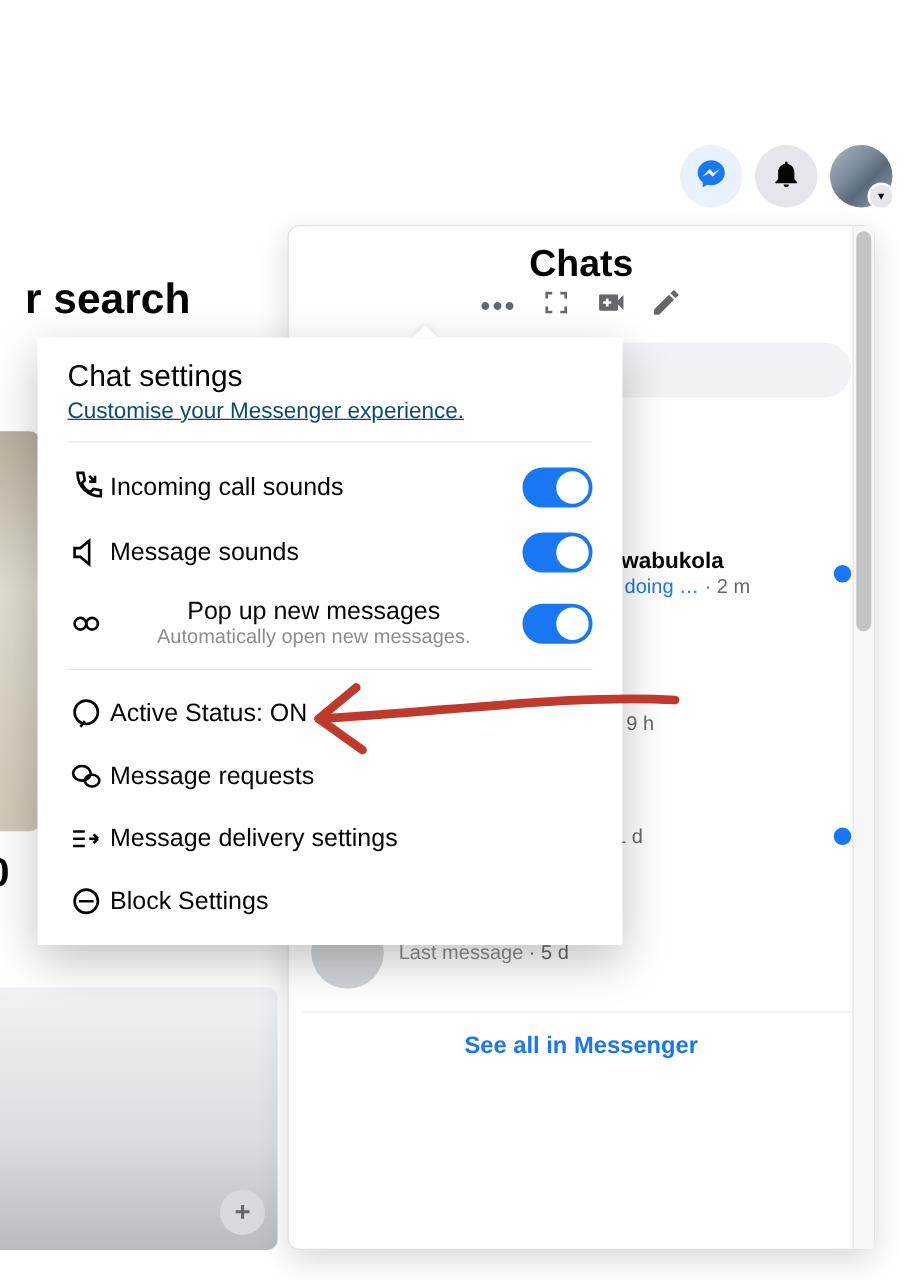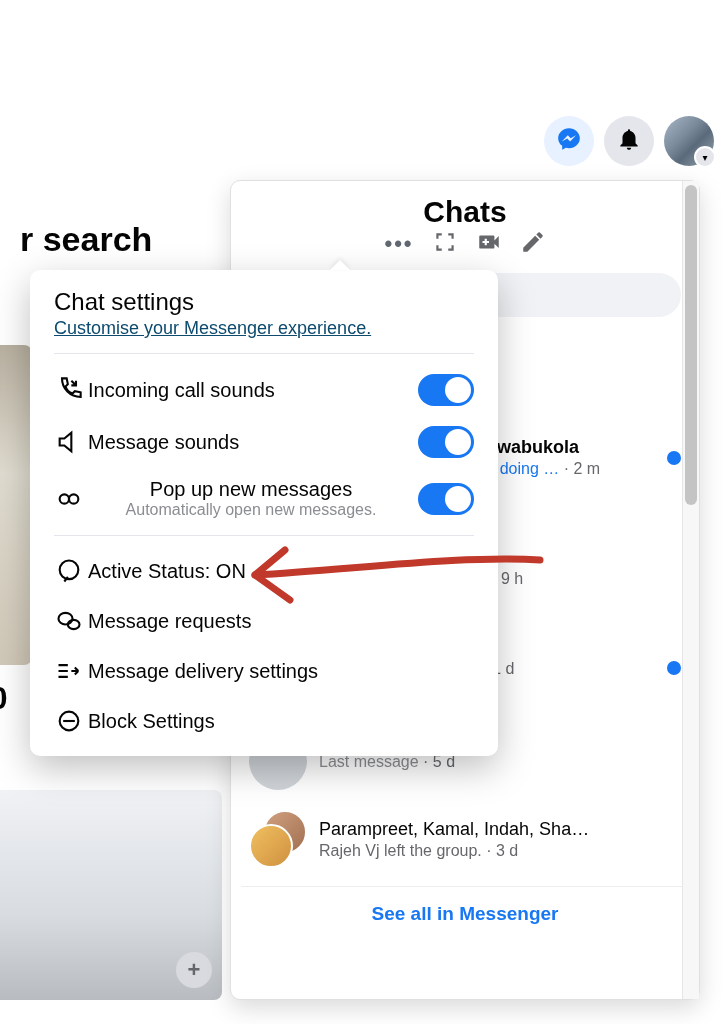--- a/index.html
+++ b/index.html
@@ -60,21 +60,21 @@
 .conv.partial .name{font-weight:600;}
 .see-all{text-align:center;color:#1877f2;font-size:19px;font-weight:600;
 padding:16px 0 4px;border-top:1px solid #eee;margin-top:8px;}
 
 .fake-scroll{position:absolute;right:0;top:0;width:16px;height:100%;
 background:#f7f7f7;border-left:1px solid #e6e6e6;}
 .fake-scroll .thumb{position:absolute;top:4px;left:2px;width:12px;height:320px;
 background:#c4c4c4;border-radius:6px;}
 
 .settings-pop{position:absolute;left:30px;top:270px;width:468px;background:#fff;
-border-radius:10px;box-shadow:0 12px 36px rgba(0,0,0,.25);padding:18px 24px 10px;
+border-radius:0;box-shadow:0 12px 36px rgba(0,0,0,.25);padding:18px 24px 10px;
 box-sizing:border-box;z-index:5;}
 .settings-pop:after{content:"";position:absolute;top:-10px;left:300px;
 border-left:10px solid transparent;border-right:10px solid transparent;
 border-bottom:10px solid #fff;filter:drop-shadow(0 -2px 2px rgba(0,0,0,.08));}
 .sp-title{font-size:24px;color:#050505;margin-bottom:2px;}
 .sp-sub{font-size:18px;color:#0c4a6e;margin-bottom:14px;text-decoration:underline;}
 .sp-sep{height:1px;background:#e4e6eb;margin:6px 0 10px;}
 .sp-row{display:flex;align-items:center;gap:4px;padding:10px 0;}
 .sp-row .ic{width:30px;height:30px;display:flex;align-items:center;
 justify-content:center;color:#050505;flex-shrink:0;}
@@ -188,33 +188,20 @@
     <div class="conv" style="margin-top:34px;">
       <div class="av gray"></div>
       <div class="txt">
         <div class="sub" style="color:#8a8d91;">
           <span>Last message</span>
           <span class="time">· 5 d</span>
         </div>
       </div>
     </div>
 
-    <div class="conv">
-      <div class="group-av">
-        <div class="a1"></div>
-          <div class="a2"></div>
-      </div>
-      <div class="txt">
-        <div class="name">Parampreet, Kamal, Indah, Sha…</div>
-        <div class="sub">
-          <span>Rajeh Vj left the group.</span>
-          <span class="time">· 3 d</span>
-        </div>
-      </div>
-    </div>
   </div>
 
   <div class="see-all">See all in Messenger</div>
 </div>
 
 <div class="settings-pop">
   <div class="sp-title">Chat settings</div>
   <div class="sp-sub">Customise your Messenger experience.</div>
   <div class="sp-sep"></div>
 

